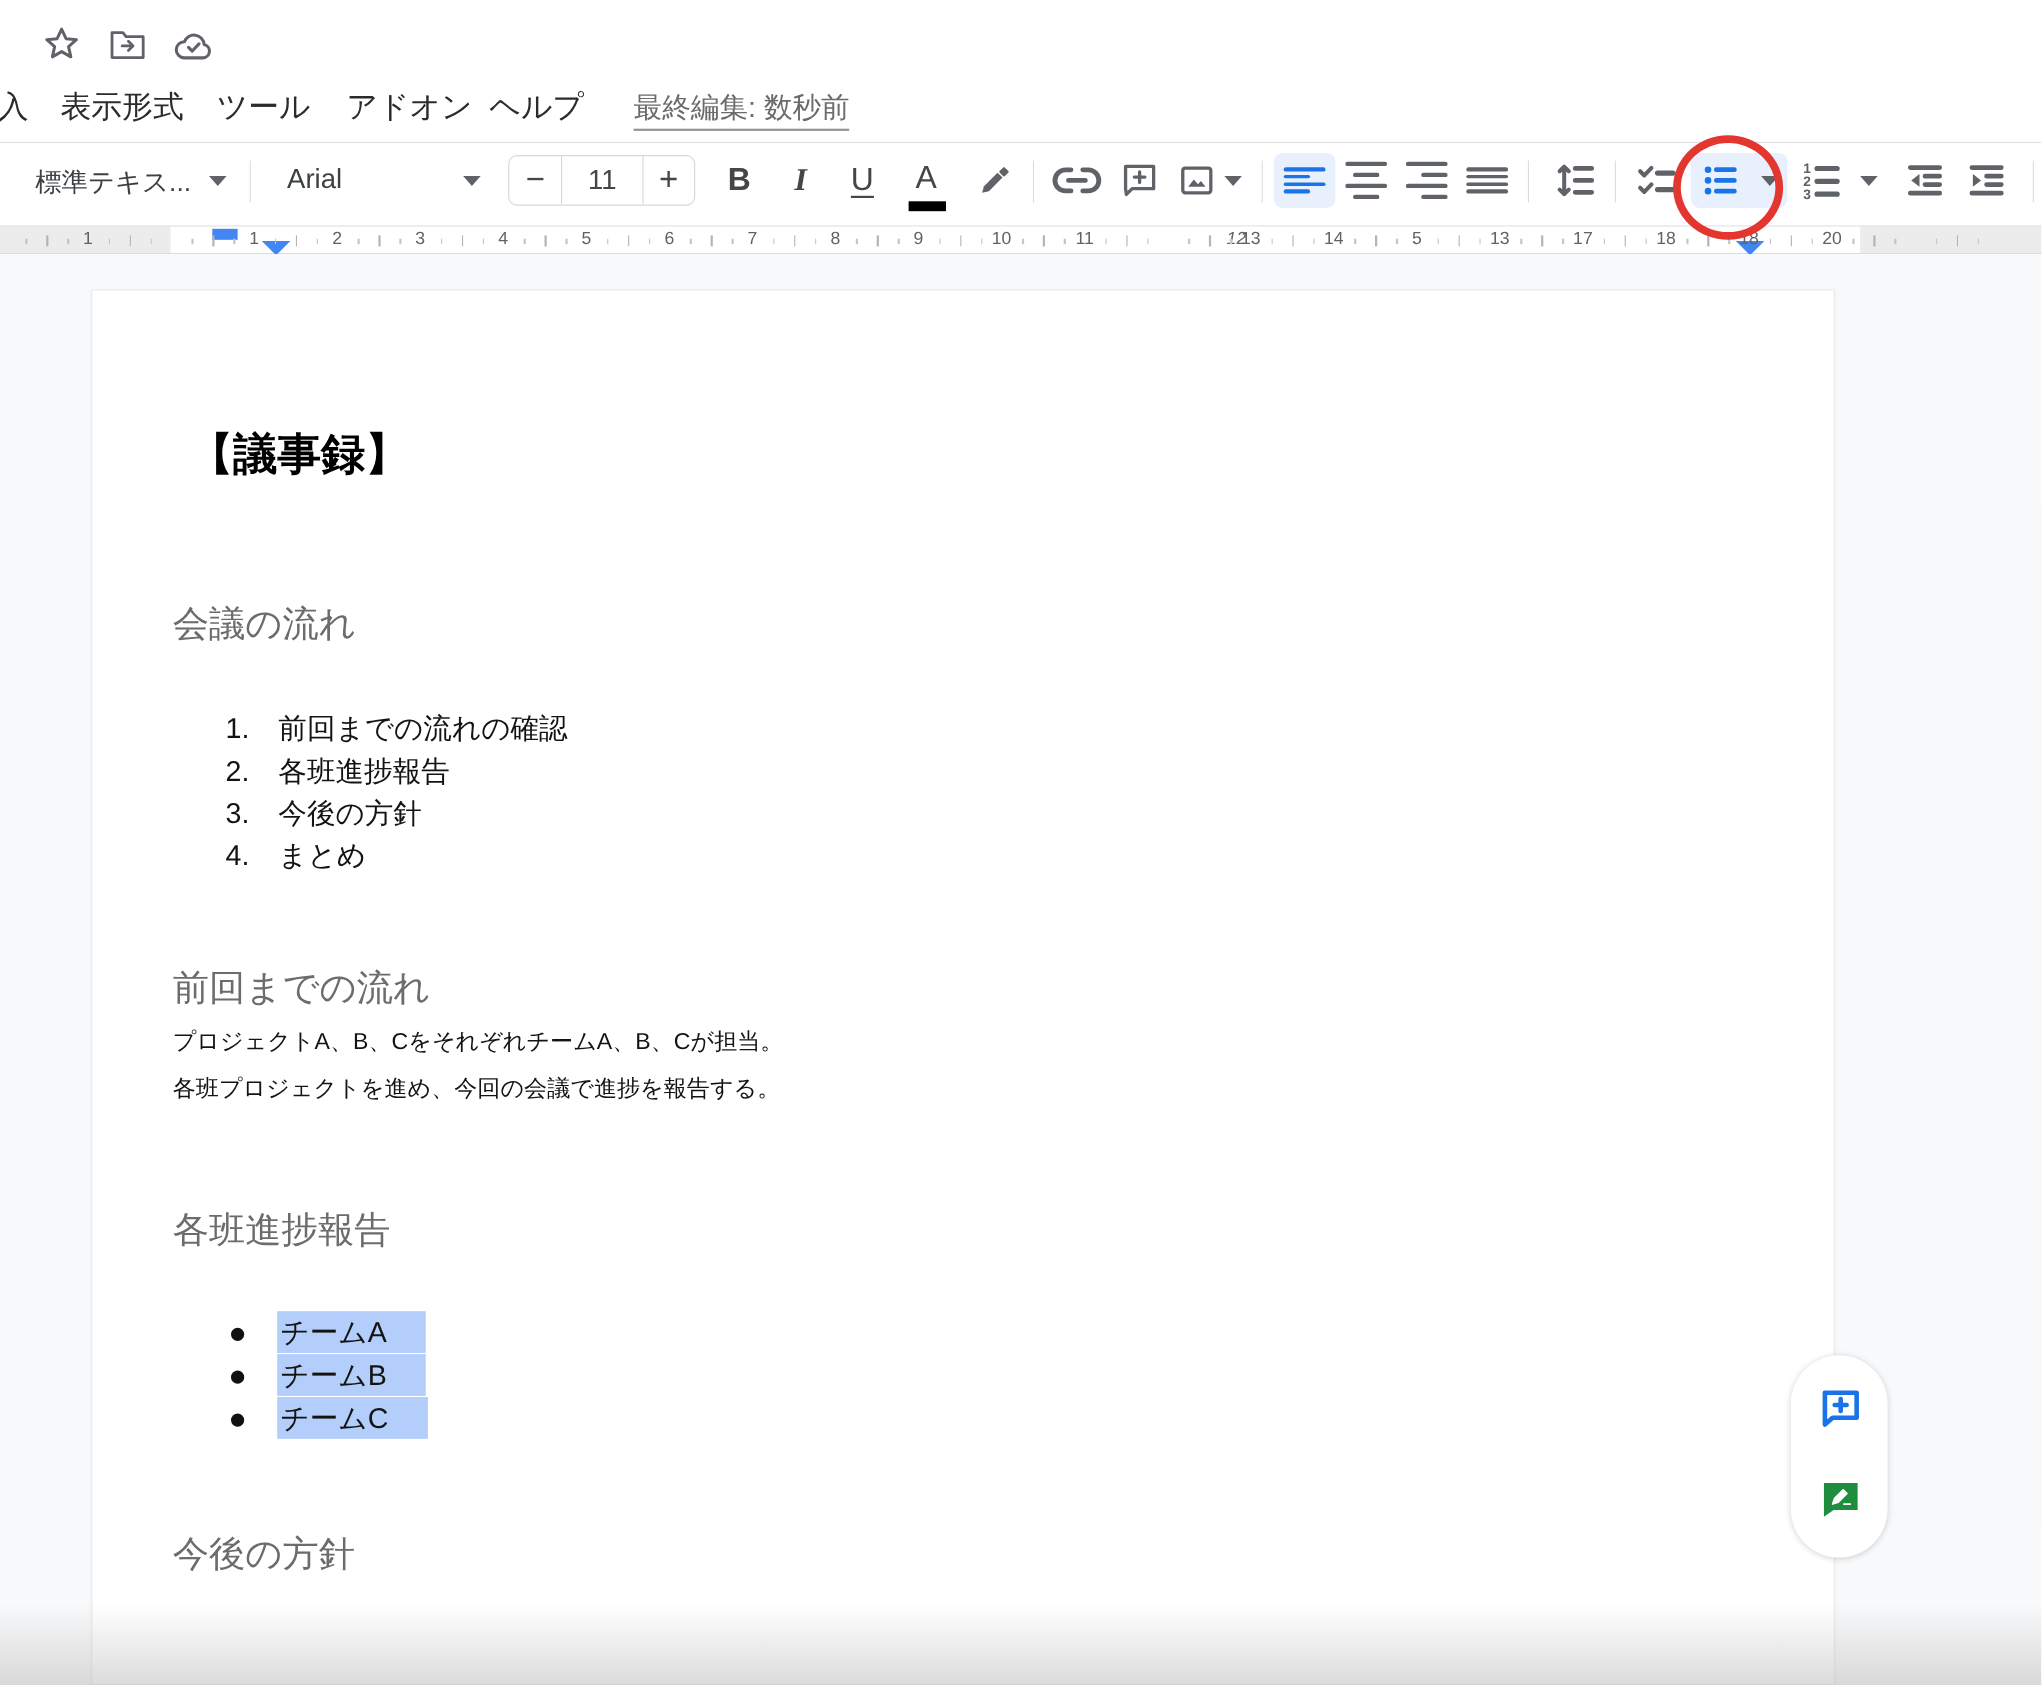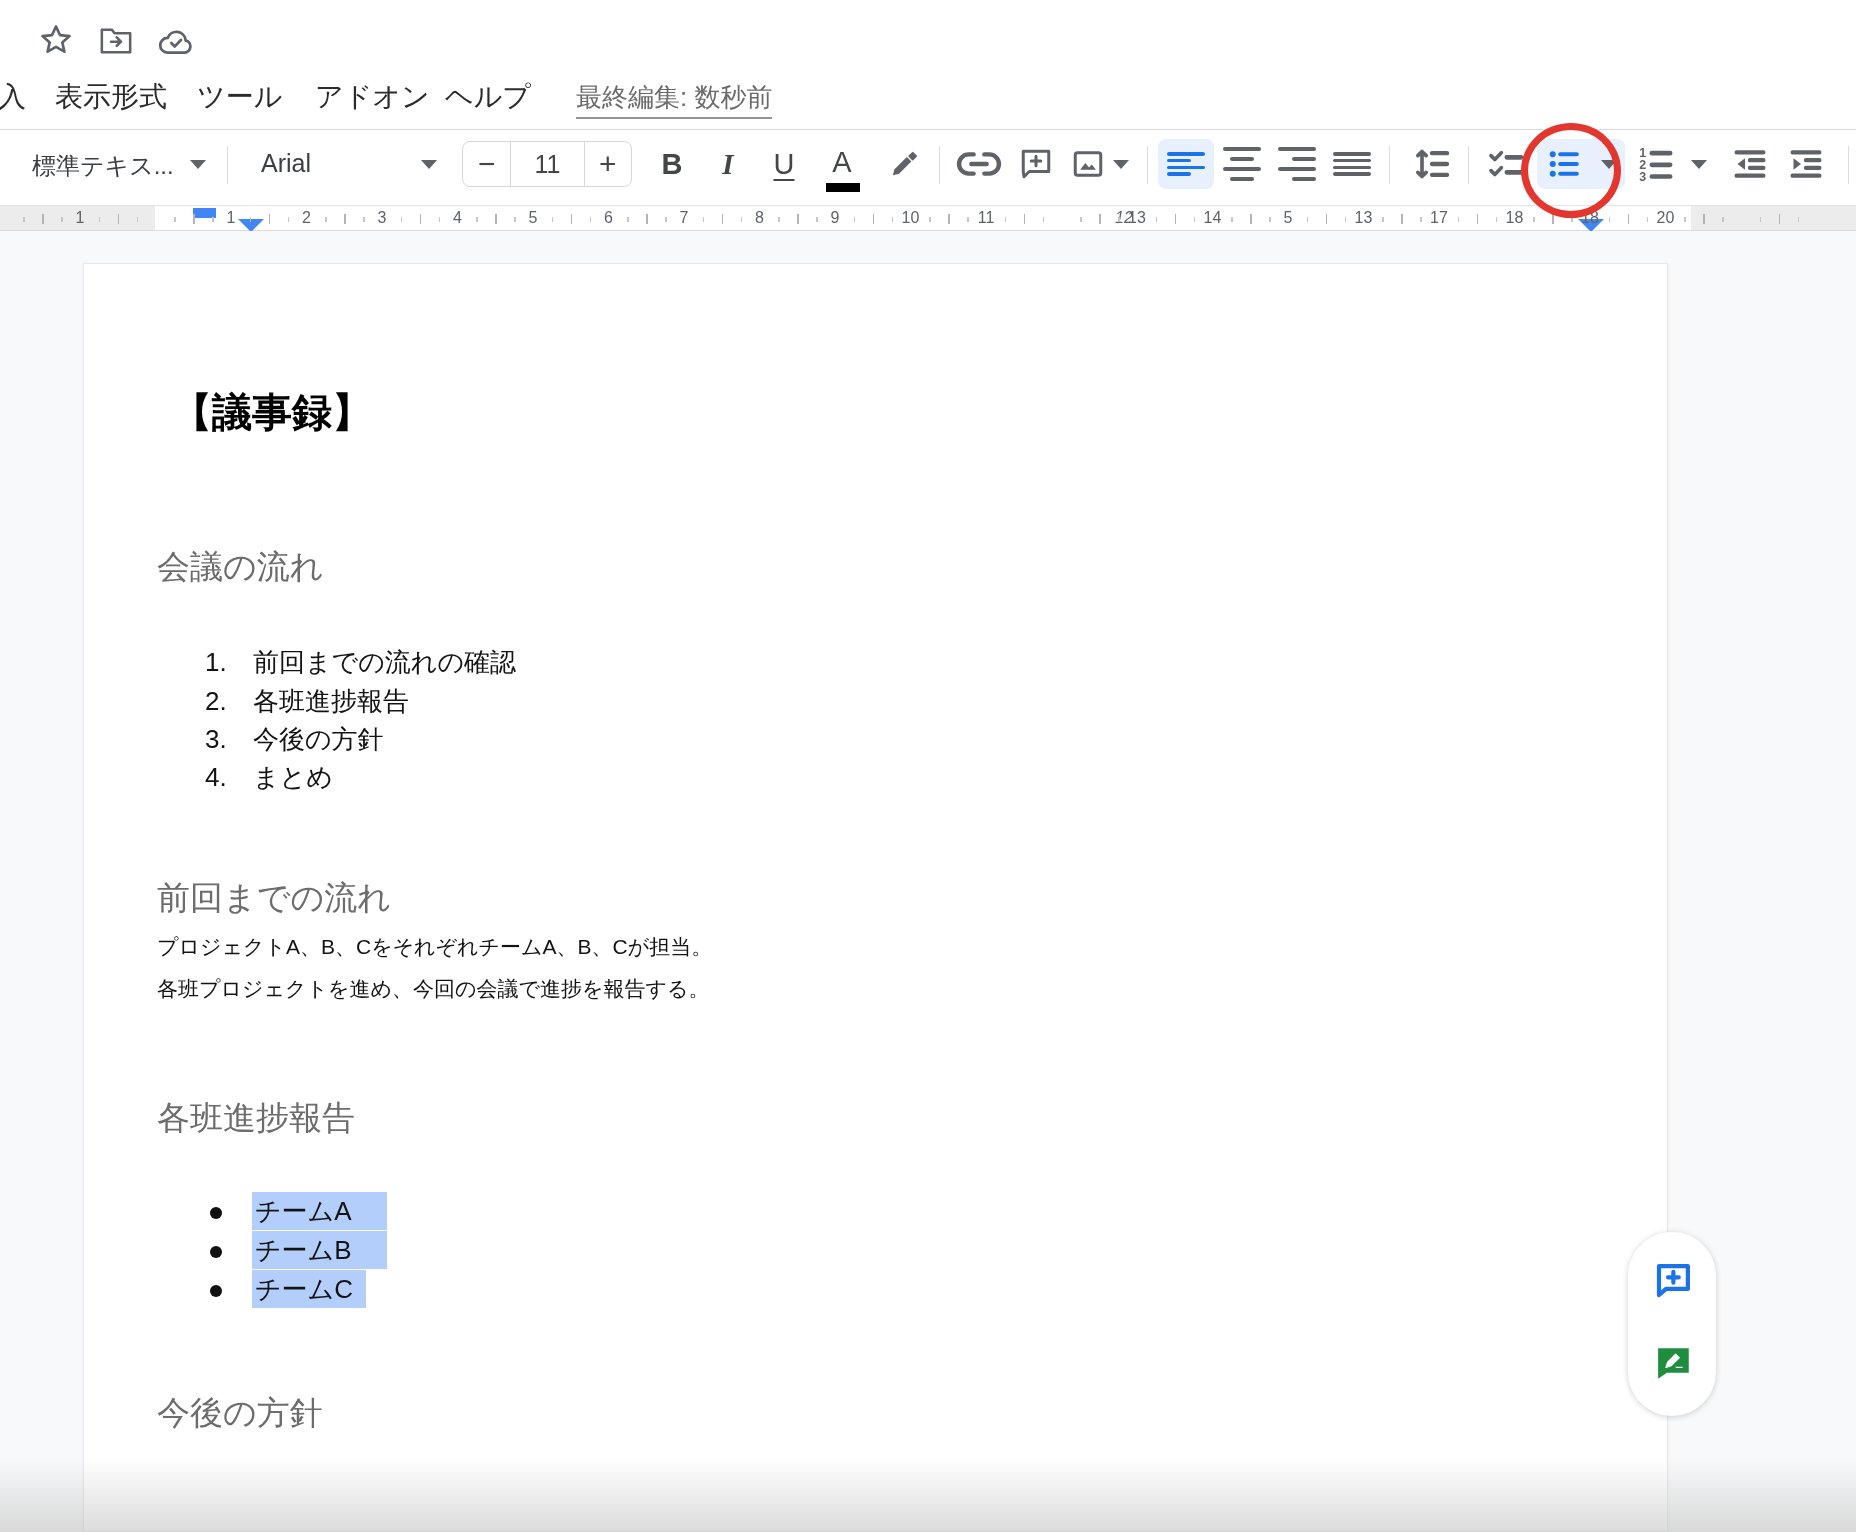--- a/index.html
+++ b/index.html
@@ -35,21 +35,21 @@
   
   .canvas{position:absolute;left:0;top:231px;width:1856px;height:1301px;background:#f8f9fa;}
   .page{position:absolute;left:83px;top:32px;width:1585px;height:1269px;background:#fff;border:1px solid #e9e9e9;box-sizing:border-box;box-shadow:0 1px 3px rgba(0,0,0,0.05);}
   .doc-title{position:absolute;left:172px;top:385px;font-size:40px;font-weight:700;color:#000;}
   .doc-h{position:absolute;left:157px;font-size:33px;font-weight:400;color:#6c6c6c;white-space:nowrap;}
   .ol-row{position:absolute;left:205px;height:39px;font-size:26px;color:#131313;display:flex;align-items:center;white-space:nowrap;}
   .ol-num{display:inline-block;width:48px;}
   .b-row{position:absolute;left:210px;height:39px;font-size:26px;color:#131313;white-space:nowrap;}
   .b-dot{position:absolute;left:0;top:16px;width:12px;height:12px;border-radius:50%;background:#111;}
   .sel{position:absolute;left:42px;top:1px;display:inline-block;height:38px;line-height:38px;background:#b3cefb;padding:0 35px 0 3px;}
-  .sel.narrow{padding-right:13px;}
+  .sel.narrow{padding-right:36px;}
   .para{position:absolute;left:157px;font-size:21px;color:#131313;white-space:nowrap;}
   
   .pill{position:absolute;left:1628px;top:1232px;width:88px;height:184px;background:#fff;border-radius:44px;box-shadow:0 1px 6px rgba(0,0,0,0.18);}
   .bottom-fade{position:absolute;left:0;top:1458px;width:1856px;height:74px;background:linear-gradient(rgba(220,220,220,0),rgba(190,190,190,0.55));pointer-events:none;}
 </style>
 </head>
 <body>
 
 <div id="app">
 

